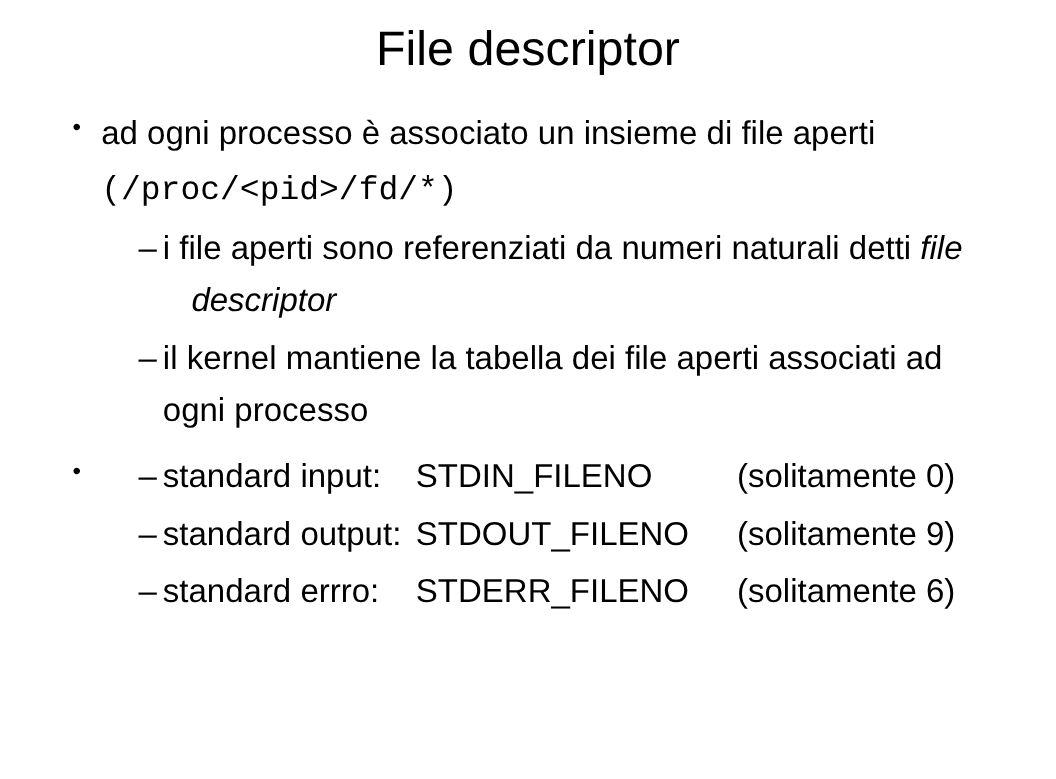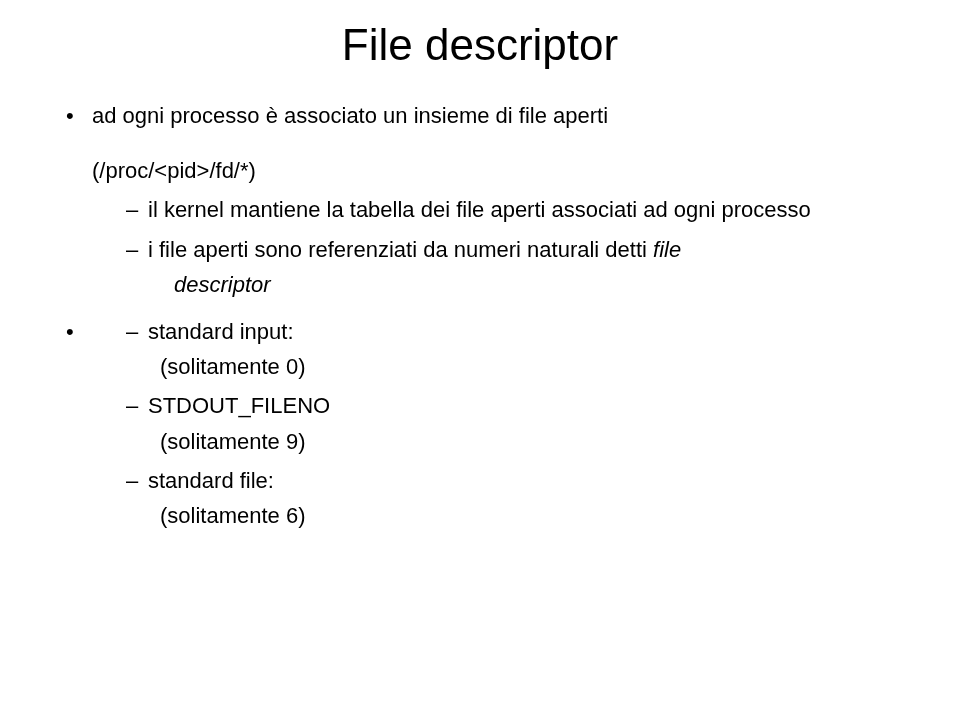--- a/index.html
+++ b/index.html
@@ -21,21 +21,21 @@
   .title {
     font-size: 44px;
     text-align: center;
     margin: 0 0 28px 0;
     font-weight: normal;
   }
   ul.top {
     list-style: none;
     padding: 0;
     margin: 0;
-    font-size: 22px;
+    font-size: 30px;
     line-height: 1.6;
   }
   ul.top > li {
     position: relative;
     padding-left: 32px;
     margin-bottom: 12px;
   }
   ul.top > li::before {
     content: "•";
     position: absolute;
@@ -61,63 +61,65 @@
   }
   .italic {
     font-style: italic;
   }
   .desc-indent {
     margin-left: 26px;
     font-style: italic;
   }
   .triple-row {
     display: flex;
-    flex-direction: column;
   }
   .triple-row .c1 { width: 230px; }
   .triple-row .c2 { width: 280px; }
   .triple-row .c3 { flex: 1; margin-left: 12px; }
 </style>
 </head>
 <body>
 
 <div class="slide">
   <h1 class="title">File descriptor</h1>
 
   <ul class="top">
 
     <li>
       <span>ad ogni processo è associato un insieme di file aperti</span>
-      <div style="margin-top:20px;">(/proc/&lt;pid&gt;/fd/*)</div>
+      <div style="margin-top:4px;font-family:Liberation Mono, monospace;">(/proc/&lt;pid&gt;/fd/*)</div>
       <ul class="sub">
-        <li>il kernel mantiene la tabella dei file aperti associati ad ogni processo</li>
         <li>
           <span>i file aperti sono referenziati da numeri naturali detti </span><span class="italic">file</span>
           <div class="desc-indent">descriptor</div>
         </li>
+        <li>il kernel mantiene la tabella dei file aperti associati ad ogni processo</li>
       </ul>
     </li>
 
     <li>
       <ul class="sub">
         <li>
           <div class="triple-row">
             <span class="c1">standard input:</span>
+            <span class="c2">STDIN_FILENO</span>
             <span class="c3">(solitamente 0)</span>
           </div>
         </li>
         <li>
           <div class="triple-row">
+            <span class="c1">standard output:</span>
             <span class="c2">STDOUT_FILENO</span>
             <span class="c3">(solitamente 9)</span>
           </div>
         </li>
         <li>
           <div class="triple-row">
-            <span class="c1">standard file:</span>
+            <span class="c1">standard errro:</span>
+            <span class="c2">STDERR_FILENO</span>
             <span class="c3">(solitamente 6)</span>
           </div>
         </li>
       </ul>
     </li>
 
   </ul>
 </div>
 
 </body></html>

